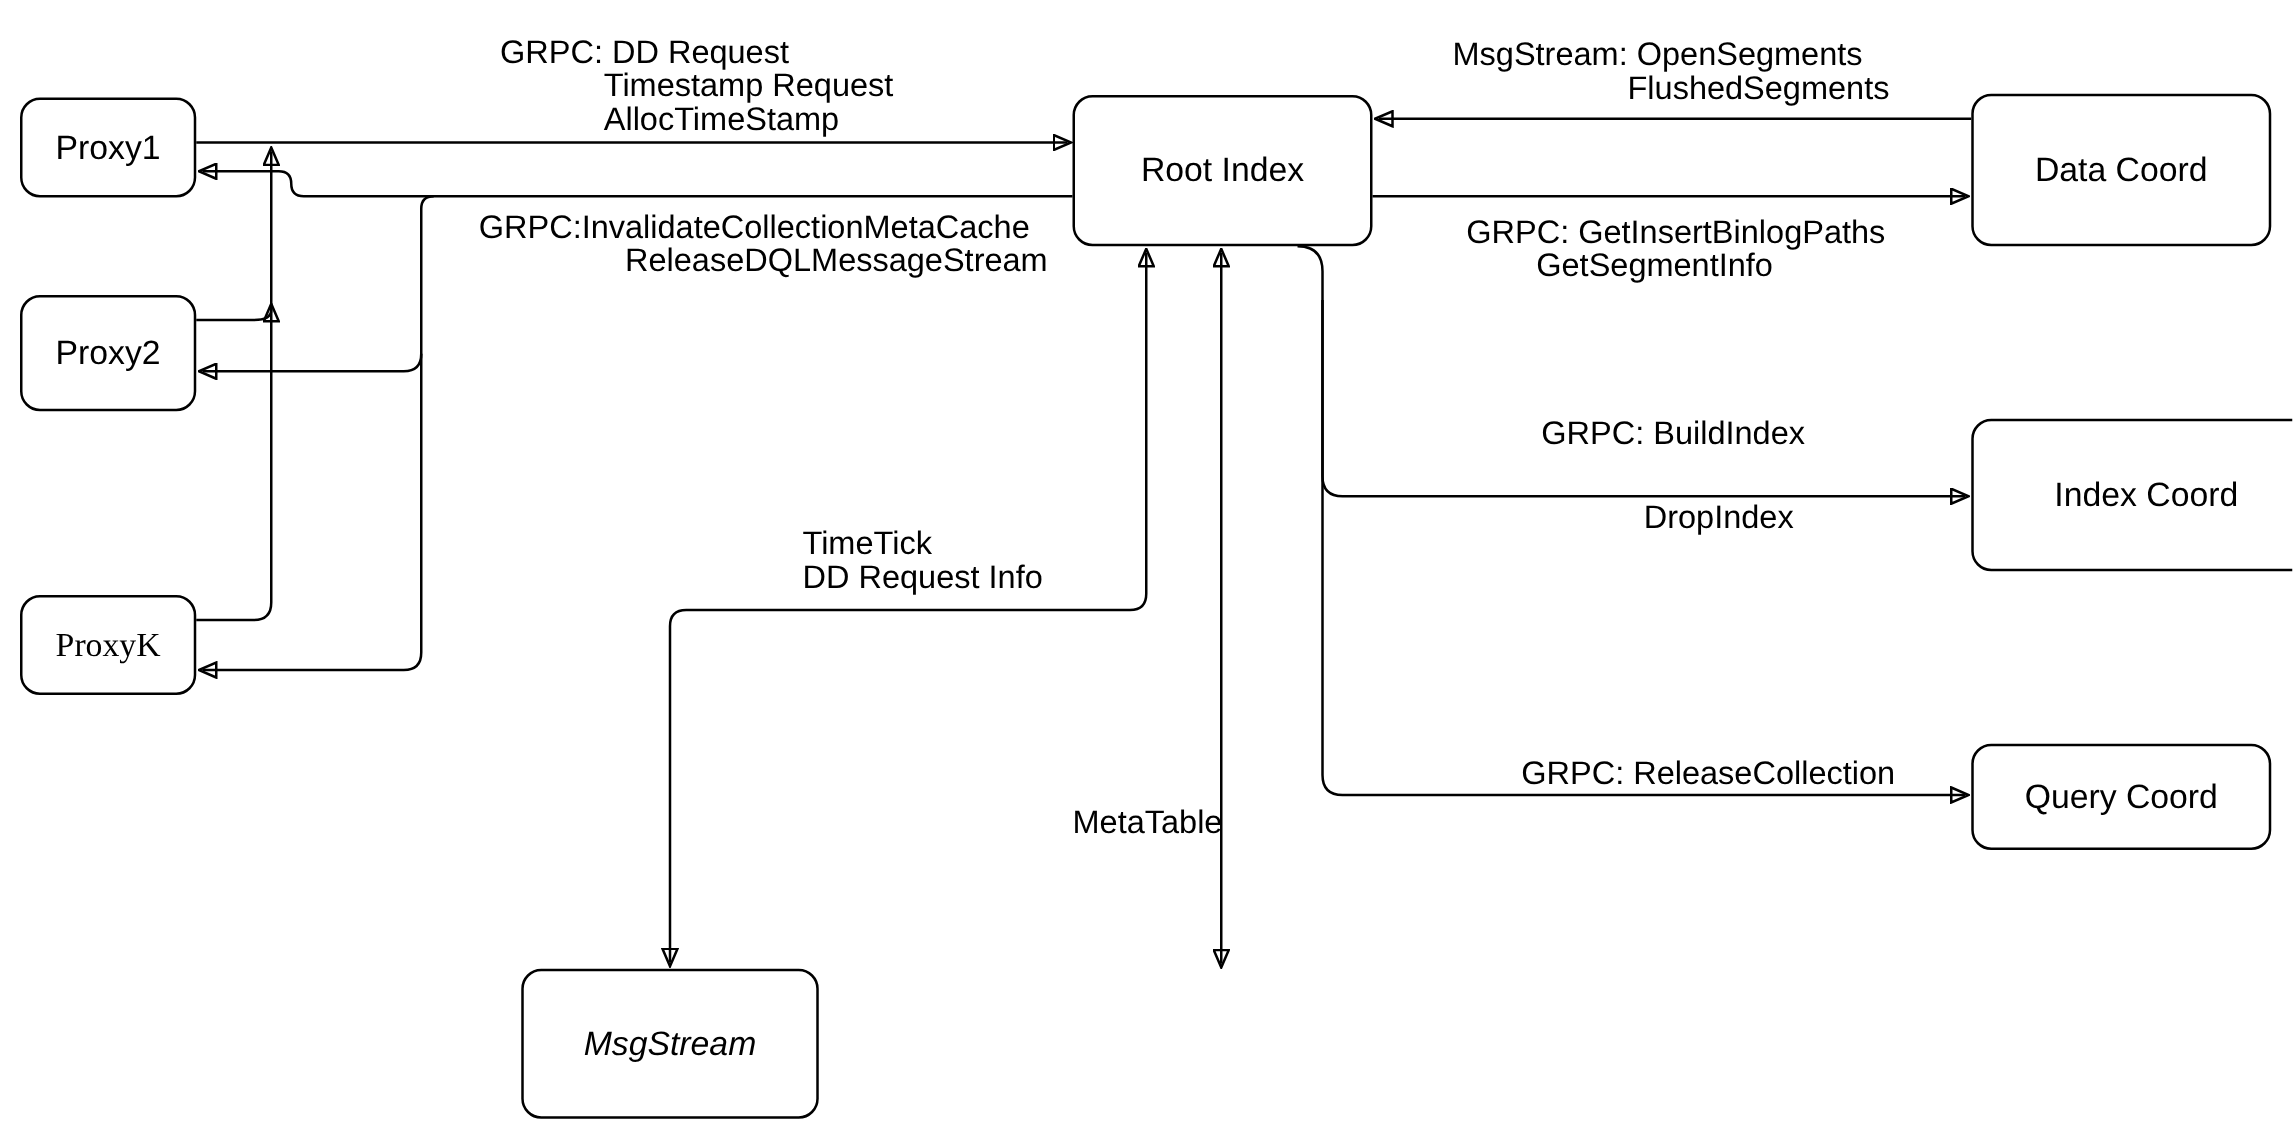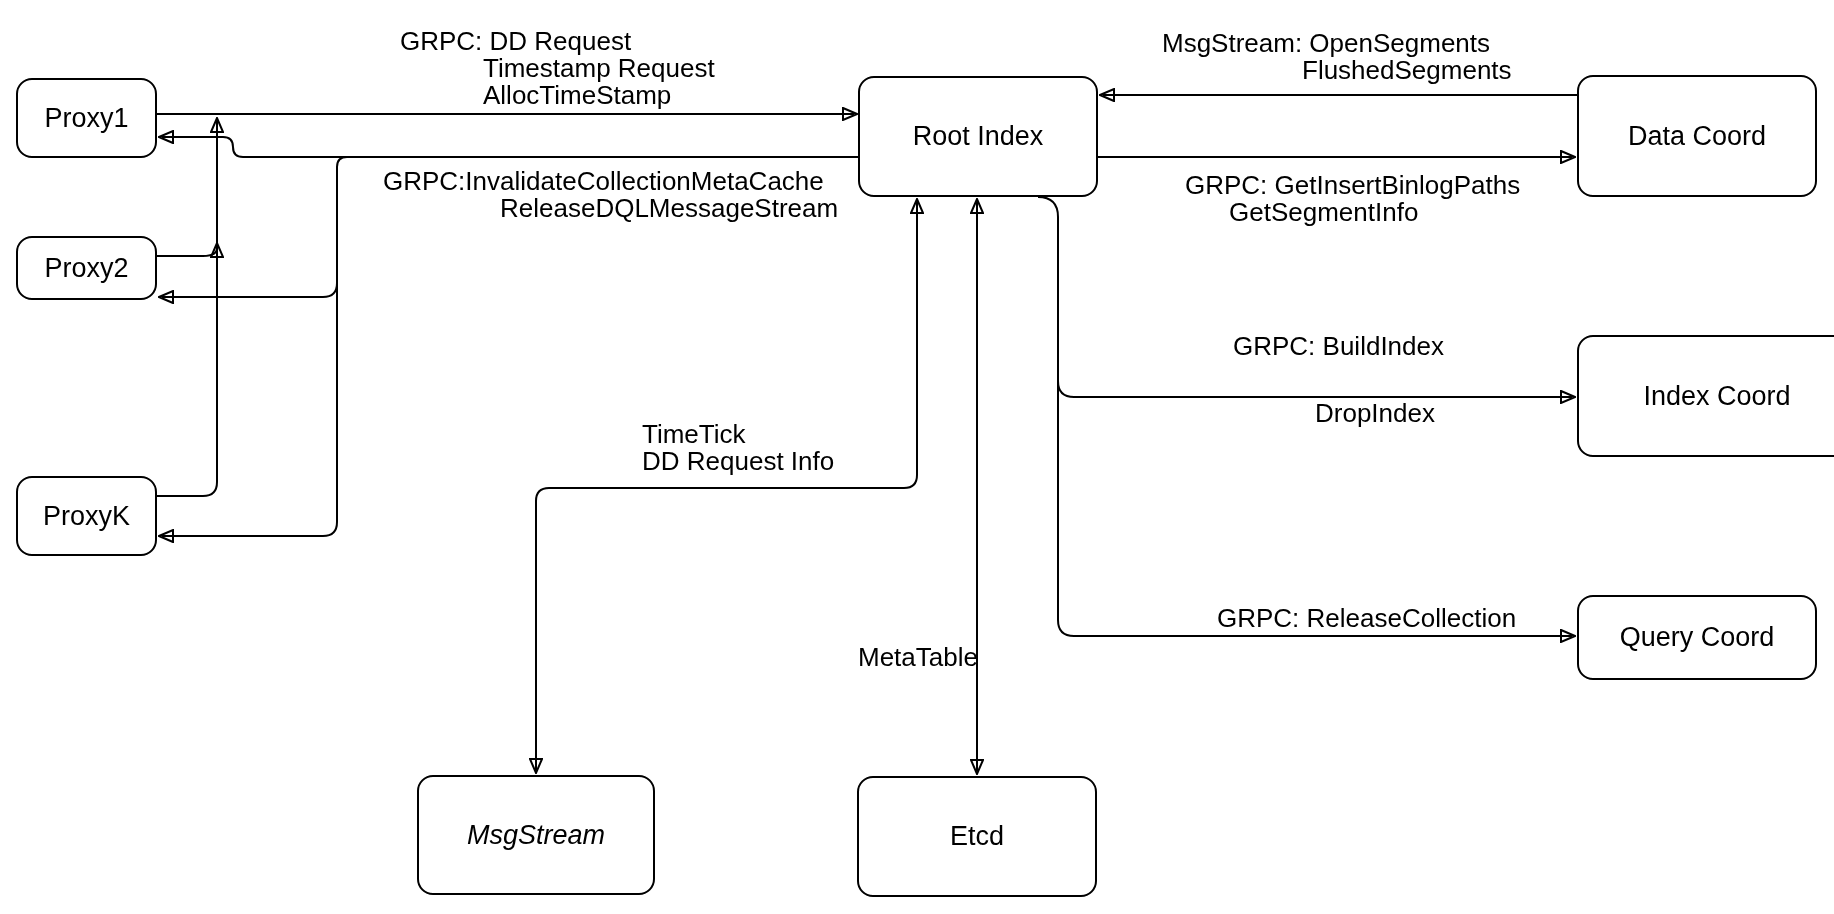--- a/index.html
+++ b/index.html
@@ -22,37 +22,37 @@
     font-size:27px;color:#000000;
     white-space:nowrap;
   }
   .elabel{
     position:absolute;
     font-size:26px;line-height:26px;color:#000000;
     white-space:nowrap;
   }
   
   #node-proxy1{left:16px;top:78px;width:141px;height:80px;}
-  #node-proxy2{left:16px;top:236px;width:141px;height:64px;}
-  #node-proxyk{left:16px;top:476px;width:141px;height:80px;}
+  #node-proxy2{left:16px;top:236px;width:141px;height:93px;}
+  #node-proxyk{left:16px;top:476px;width:141px;height:80px;font-family:Liberation Serif, serif;}
   #node-root  {left:858px;top:76px;width:240px;height:121px;}
   #node-data  {left:1577px;top:75px;width:240px;height:122px;}
   #node-index {left:1577px;top:335px;width:280px;height:122px;}
   #node-query {left:1577px;top:595px;width:240px;height:85px;text-align:center;}
   #node-msg   {left:417px;top:775px;width:238px;height:120px;font-style:italic;}
   #node-etcd  {left:857px;top:776px;width:240px;height:121px;}
   
   #lbl-ptr-1{left:400px;top:28px;}
   #lbl-ptr-2{left:483px;top:55px;}
   #lbl-ptr-3{left:483px;top:82px;}
   #lbl-rtp-1{left:383px;top:168px;}
   #lbl-rtp-2{left:460px;top:195px;margin-left:40px;}
   #lbl-dtr-1{left:1162px;top:30px;}
   #lbl-dtr-2{left:1302px;top:57px;}
-  #lbl-rtd-1{left:1173px;top:172px;margin-left:12px;}
+  #lbl-rtd-1{left:1173px;top:172px;}
   #lbl-rtd-2{left:1229px;top:199px;}
   #lbl-rti-1{left:1233px;top:333px;}
   #lbl-rti-2{left:1315px;top:360px;margin-top:40px;}
   #lbl-rtq-1{left:1217px;top:605px;}
   #lbl-rtm-1{left:642px;top:421px;}
   #lbl-rtm-2{left:642px;top:448px;}
   #lbl-rte-1{left:858px;top:644px;}
 </style>
 </head>
 <body>
@@ -100,23 +100,20 @@
   </div>
   <div class="node" id="node-index">
     <span>Index Coord</span>
   </div>
   <div class="node" id="node-query">
     <span>Query Coord</span>
   </div>
   <div class="node" id="node-msg">
     <span>MsgStream</span>
   </div>
-  <div class="node" id="node-etcd">
-    <span>Etcd</span>
-  </div>
 
   <div class="elabel" id="lbl-ptr-1">GRPC: DD Request</div>
   <div class="elabel" id="lbl-ptr-2">Timestamp Request</div>
   <div class="elabel" id="lbl-ptr-3">AllocTimeStamp</div>
 
   <div class="elabel" id="lbl-rtp-1">GRPC:InvalidateCollectionMetaCache</div>
   <div class="elabel" id="lbl-rtp-2">ReleaseDQLMessageStream</div>
 
   <div class="elabel" id="lbl-dtr-1">MsgStream: OpenSegments</div>
   <div class="elabel" id="lbl-dtr-2">FlushedSegments</div>

